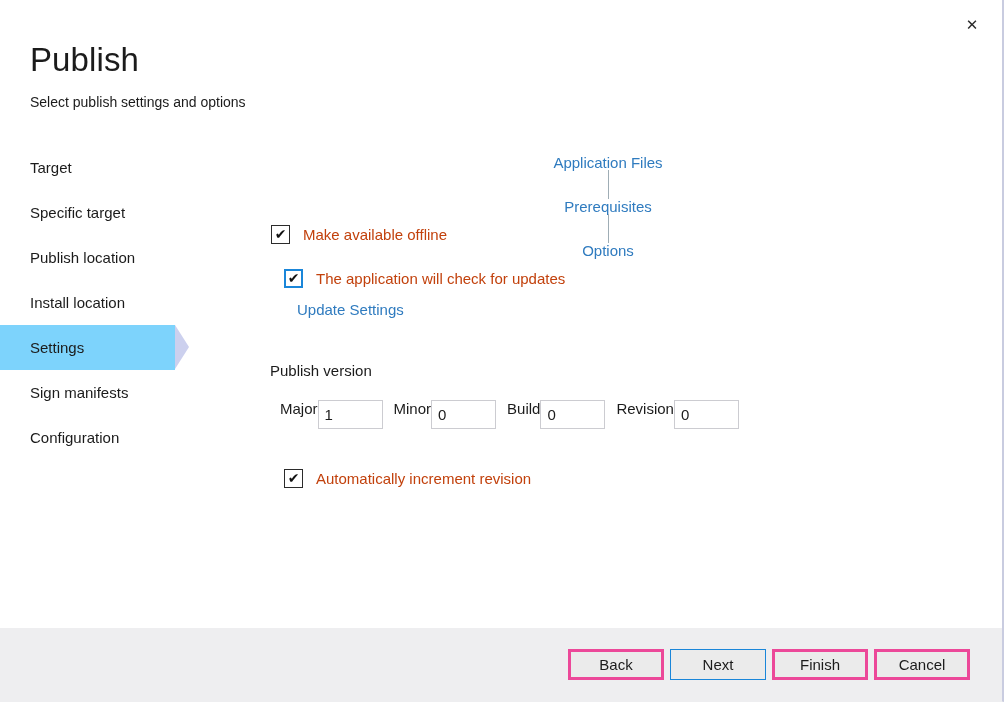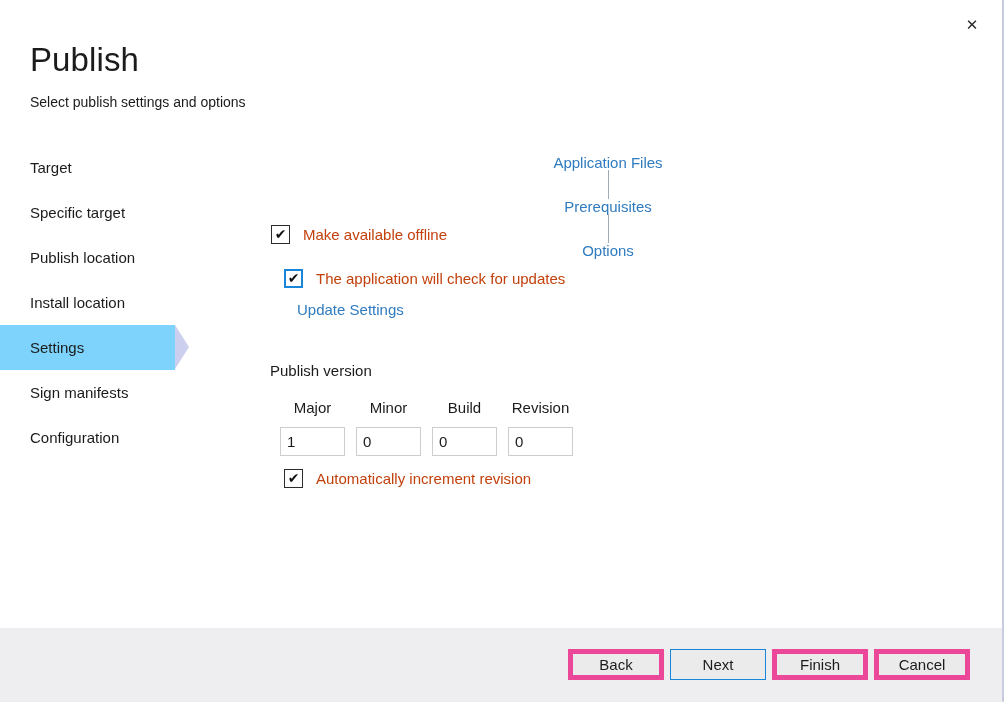--- a/index.html
+++ b/index.html
@@ -186,21 +186,21 @@
     font-size: 15px;
     color: #1b1b1b;
     line-height: 1;
   }
   .version-grid {
     position: absolute;
     display: flex;
   }
   .version-col {
     display: flex;
-    flex-direction: column;
+    flex-direction: row;
     align-items: center;
     margin-right: 11px;
   }
   .version-col:last-child { margin-right: 0; }
   .version-col .col-head {
     font-size: 15px;
     color: #1b1b1b;
     line-height: 1;
     margin-bottom: 12px;
     white-space: nowrap;
@@ -229,21 +229,21 @@
   .footer-buttons {
     position: absolute;
     right: 32px;
     top: 21px;
     display: flex;
   }
   .btn {
     width: 96px;
     height: 31px;
     background: #ebebeb;
-    border: 5px solid #ec4899;
+    border: 3px solid #ec4899;
     font-size: 15px;
     font-family: "Liberation Sans", sans-serif;
     color: #1b1b1b;
     margin-left: 6px;
     cursor: pointer;
     display: flex;
     align-items: center;
     justify-content: center;
     line-height: 1;
   }

